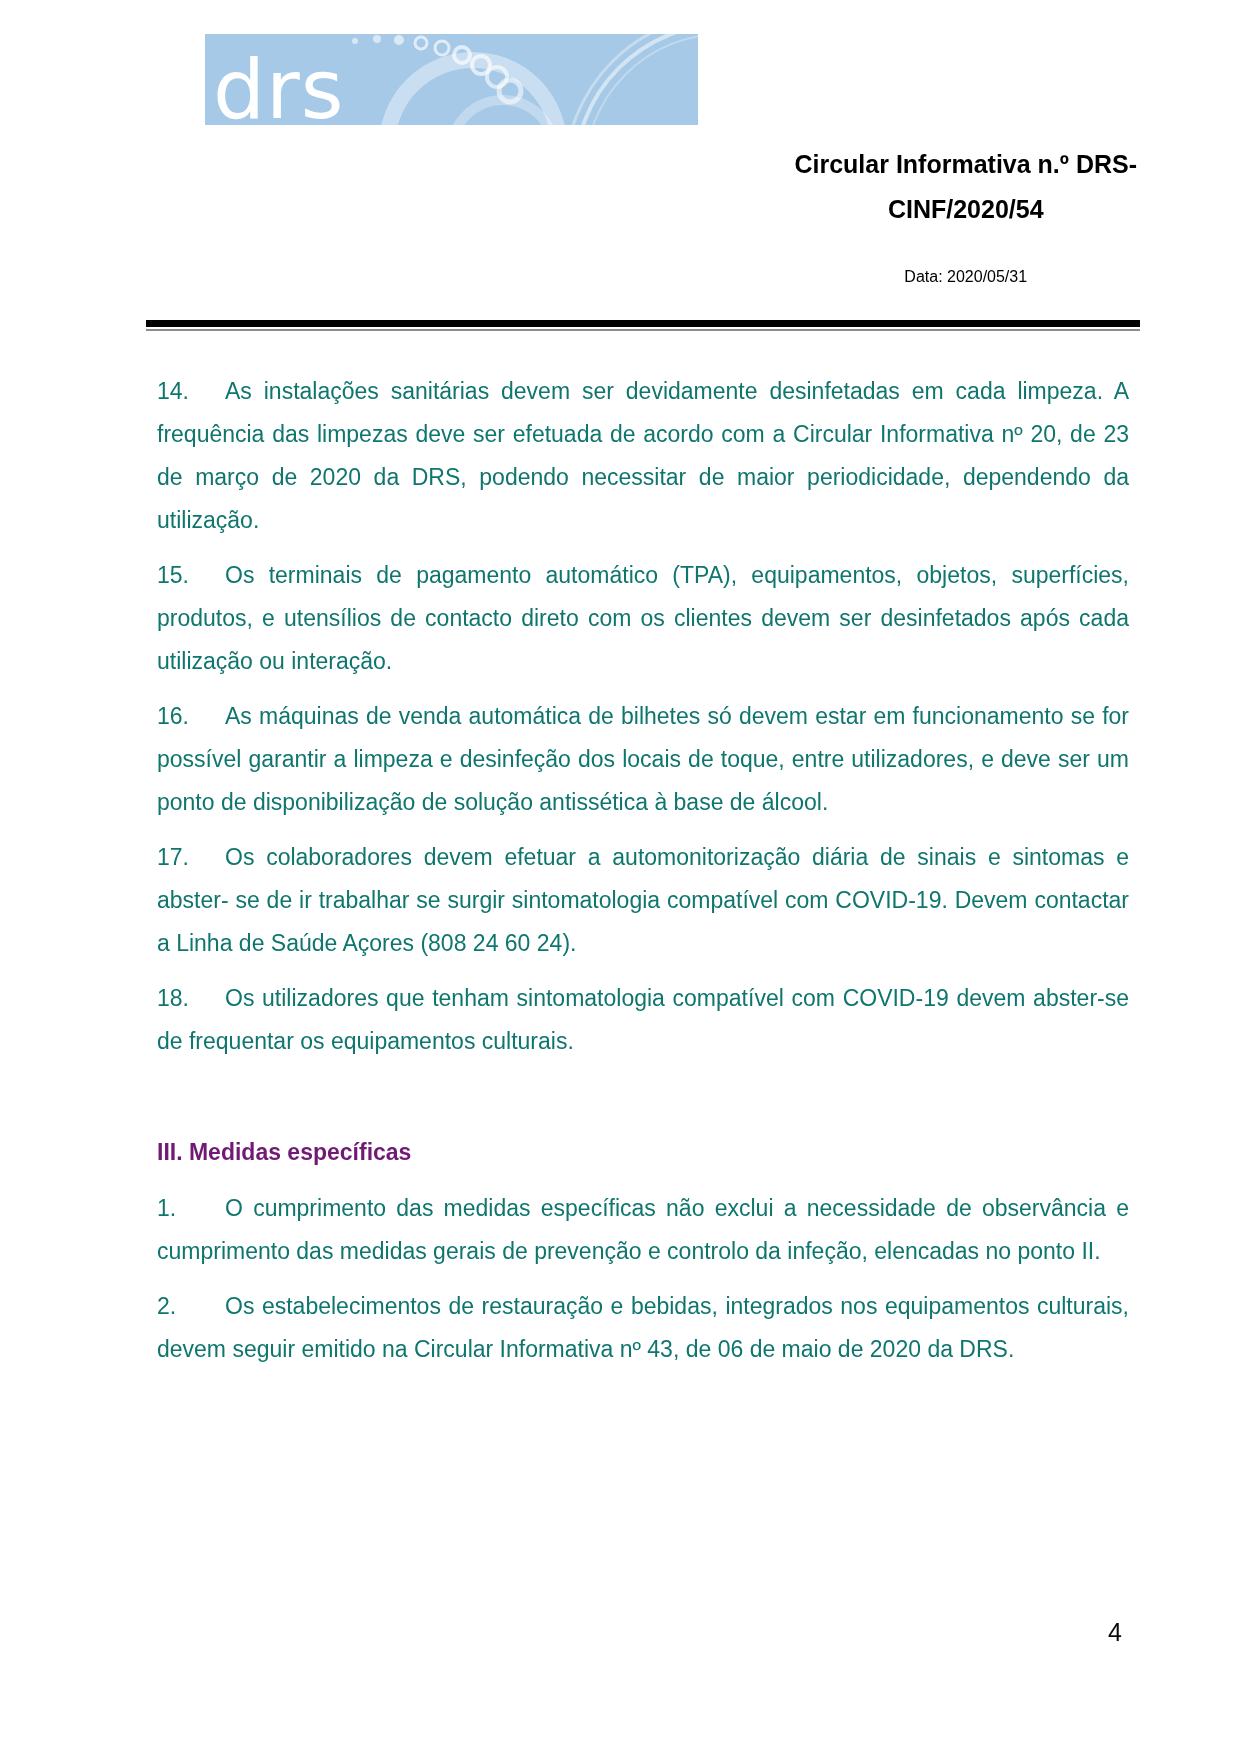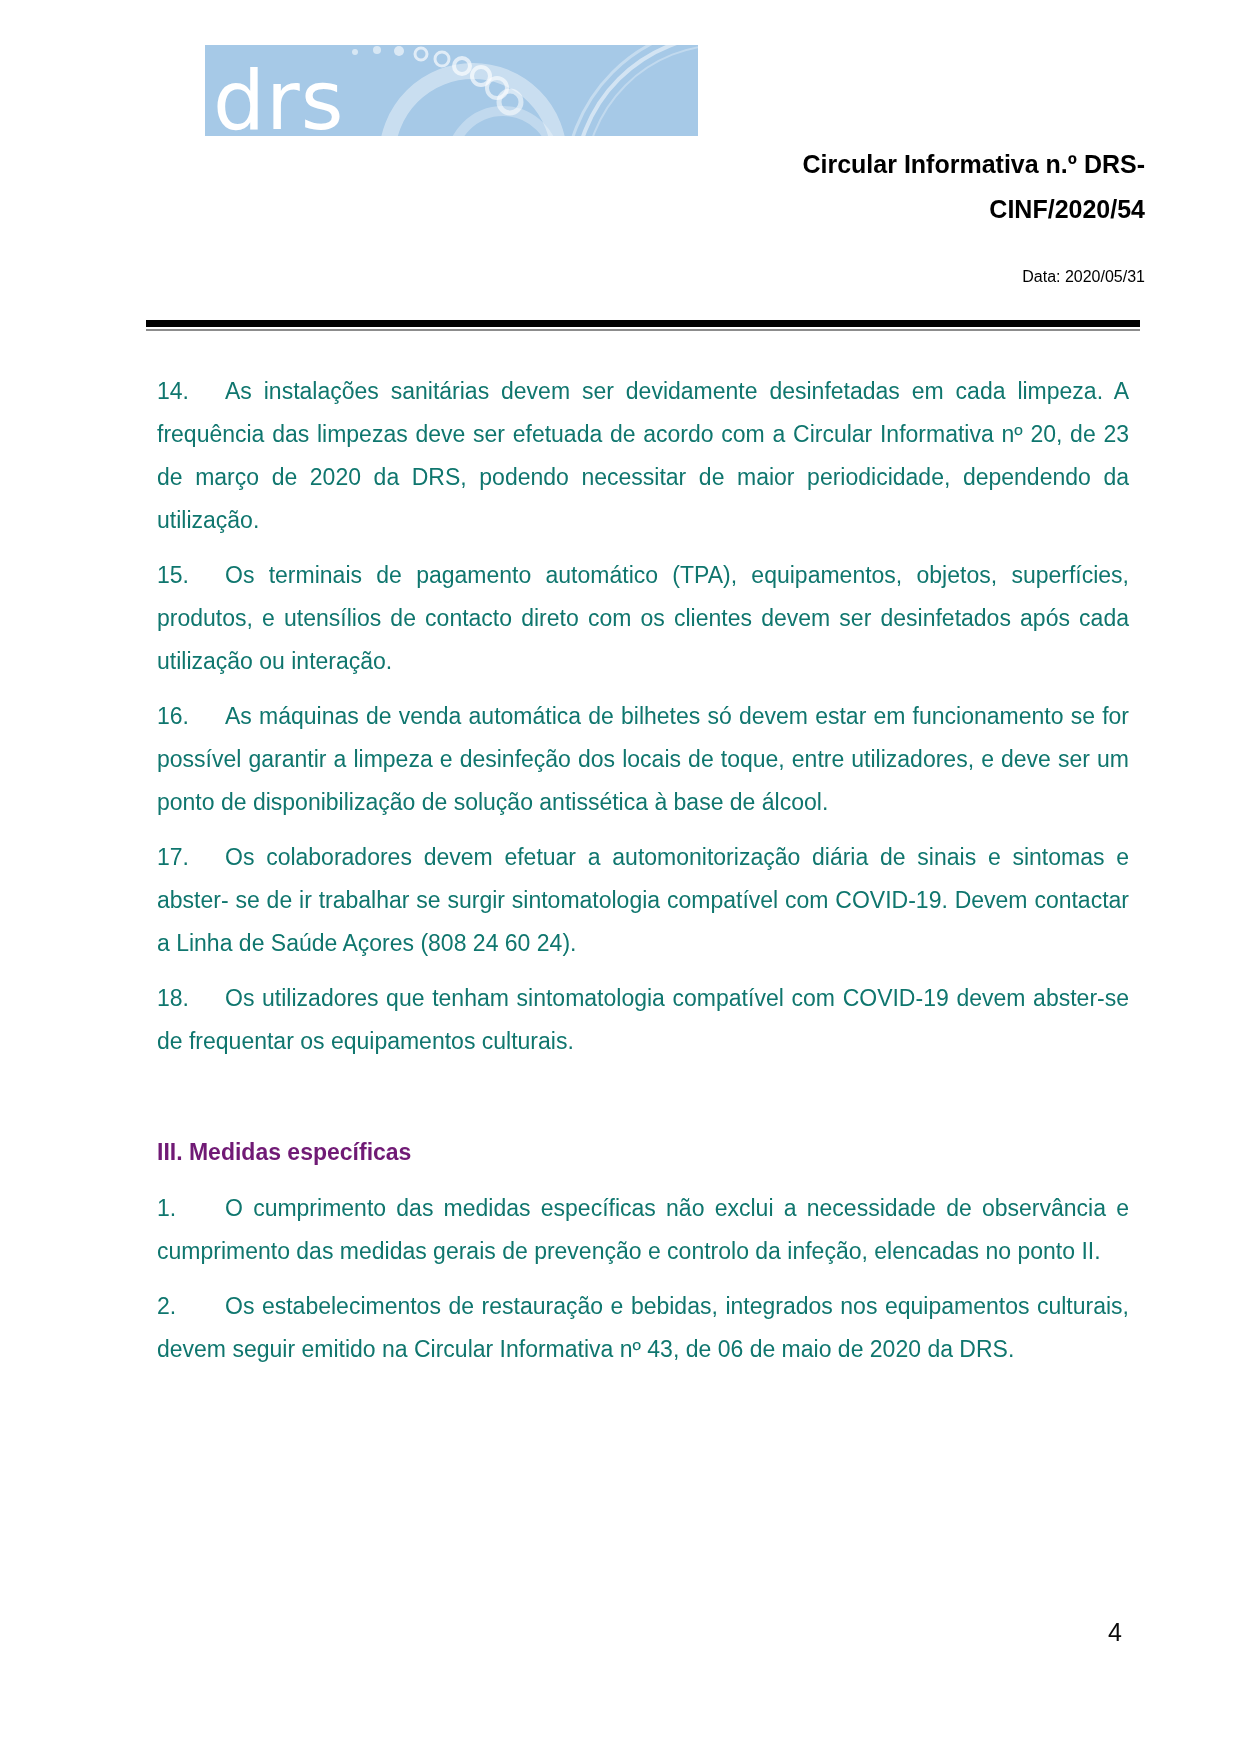--- a/index.html
+++ b/index.html
@@ -10,21 +10,21 @@
     height: 1754px;
     background: #ffffff;
     font-family: "Liberation Sans", sans-serif;
     color: #000;
     overflow: hidden;
   }
 
   
   .logo-rect {
     position: absolute;
-    left: 205px; top: 45px;
+    left: 205px; top: 34px;
     width: 493px; height: 91px;
     background: #a6c9e7;
     overflow: hidden;
   }
   .logo-deco { position: absolute; left: 0; top: 0; }
   .logo-acronym {
     position: absolute;
     left: 8px; bottom: -6px;
     font-family: "DejaVu Sans", sans-serif;
     font-weight: normal;
@@ -41,22 +41,22 @@
     font-size: 25px;
     letter-spacing: 4.2px;
     color: #3e3e3e;
     white-space: nowrap;
   }
 
   
   .header-block {
     position: absolute;
     top: 142px;
-    right: 96px;
-    text-align: right;
+    right: 104px;
+    text-align: center;
   }
   .header-title-line {
     font-size: 25px;
     font-weight: bold;
     line-height: 45px;
     color: #000;
   }
   .header-date {
     font-size: 16px;
     line-height: 30px;

